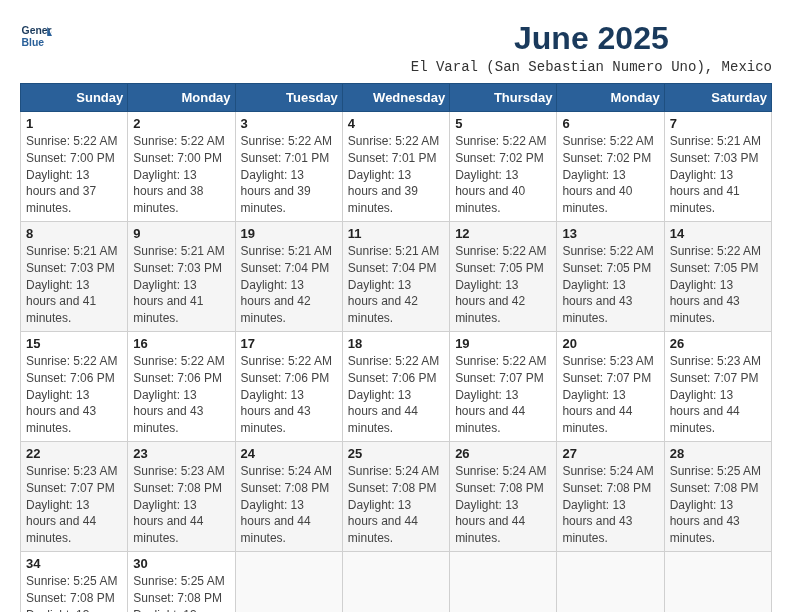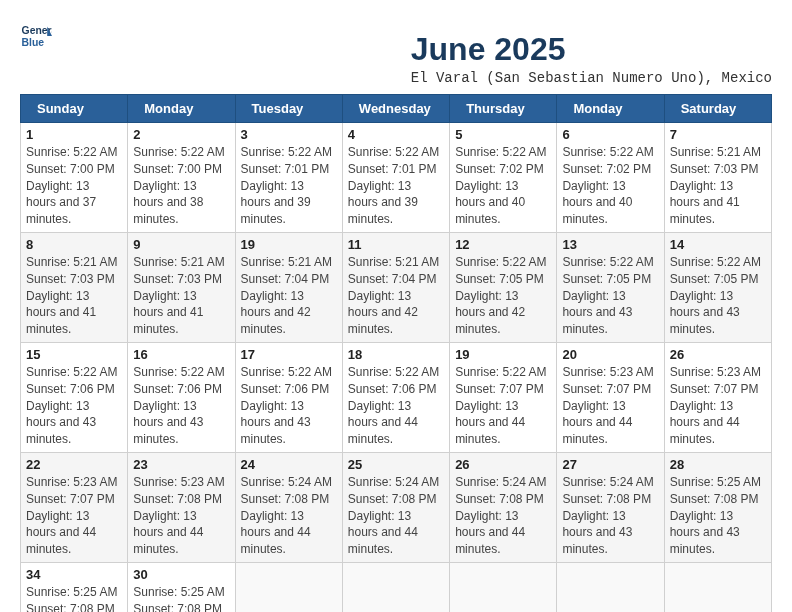--- a/index.html
+++ b/index.html
@@ -19,22 +19,21 @@
     .logo {
       display: flex;
       align-items: center;
       gap: 4px;
     }
     .logo-icon {
       width: 32px;
       height: 32px;
     }
     .title-area {
-      text-align: left;
-      margin-top: 11px;
+      text-align: center;
     }
     .month-title {
       font-size: 32px;
       font-weight: bold;
       color: #1a3a5c;
     }
     .location-title {
       font-size: 14px;
       color: #333;
       margin-top: 2px;
@@ -43,22 +42,22 @@
     .calendar {
       width: 100%;
       border-collapse: collapse;
       border: 1px solid #ccc;
     }
     .calendar th {
       background: #2a6099;
       color: #fff;
       font-size: 13px;
       font-weight: bold;
-      padding: 6px 16px;
-      text-align: left;
+      padding: 6px 4px;
+      text-align: right;
       border: 1px solid #1e4f80;
     }
     .calendar td {
       vertical-align: top;
       padding: 4px 5px;
       border: 1px solid #d0d0d0;
       font-size: 10px;
       color: #333;
       background: #fff;
       width: calc(100% / 7);

